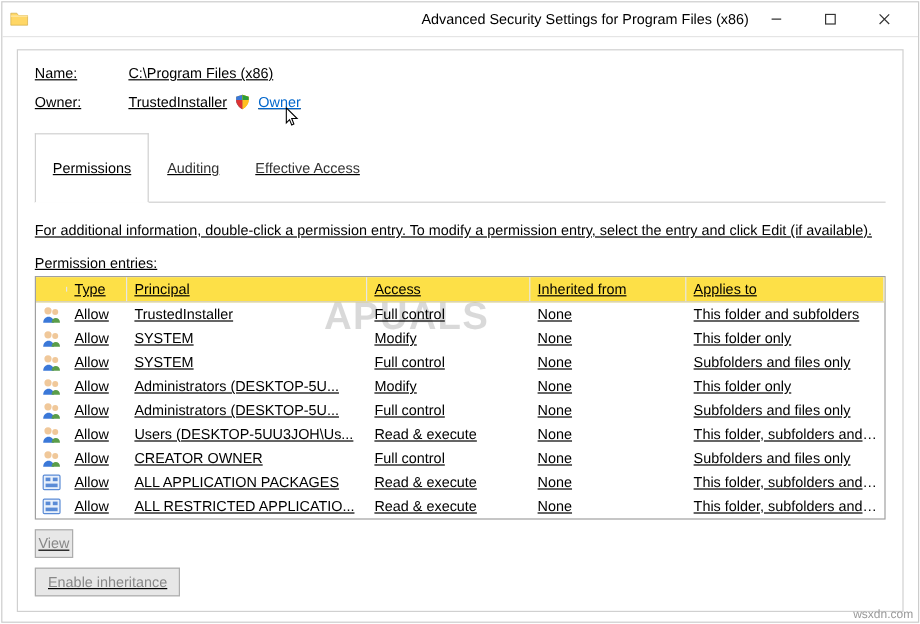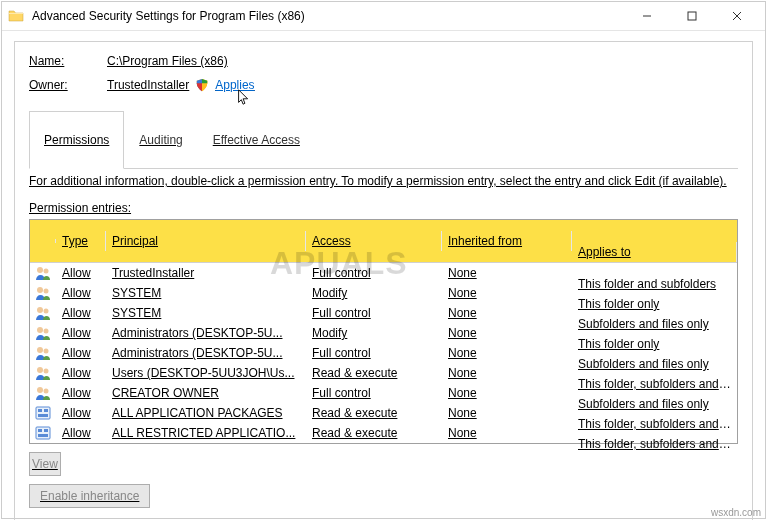--- a/index.html
+++ b/index.html
@@ -9,52 +9,52 @@
     font-size: 12px;
     background: #fff;
     color: #000;
     width: 767px;
     height: 520px;
     overflow: hidden;
   }
   .window { border: 1px solid #ccc; width: 765px; height: 518px; margin: 1px; display: flex; flex-direction: column; background:#fff; }
   .titlebar { display: flex; align-items: center; height: 30px; padding: 0 6px; border-bottom: 1px solid #e5e5e5; }
   .titlebar .folder-icon { width: 16px; height: 16px; margin-right: 8px; }
-  .titlebar .title { flex: 1; font-size: 12px; }
+  .titlebar .title { flex: 1; font-size: 12px; text-align: right; }
   .win-controls { display: flex; }
   .win-controls div { width: 45px; height: 28px; display:flex; align-items:center; justify-content:center; }
   .win-controls svg { width: 10px; height: 10px; stroke:#333; stroke-width:1; fill:none; }
 
   .content-frame { border: 1px solid #d0d0d0; margin: 10px 12px 6px 12px; padding: 10px 14px 12px 14px; flex:1; display:flex; flex-direction:column;text-decoration:underline; }
 
   .info-row { display:flex; margin-bottom: 6px; line-height: 18px; }
   .info-label { width: 78px; }
   .info-value { display:flex; align-items:center; gap:6px; }
   .shield-icon { width:14px; height:14px; }
   .change-link { color:#0066cc; text-decoration: underline; cursor: pointer; }
   .cursor-svg { width:18px; height:18px; margin-left:-12px; margin-top:8px; }
 
   .tabs { display:flex; margin-top: 10px; border-bottom: 1px solid #d0d0d0; }
   .tab { padding: 21px 14px; border: 1px solid transparent; border-bottom: none; cursor:pointer; position:relative; top:1px; }
   .tab.active { border-color:#d0d0d0; background:#fff; border-bottom:1px solid #fff; }
   .tab:not(.active) { color:#333; }
 
-  .instructions { margin: 4px 0 8px 0; line-height:16px; }
+  .instructions { margin: 15px 0 8px 0; line-height:16px; }
   .subheading { margin: 4px 0 4px 0; }
 
   .grid-wrap { border:1px solid #a0a0a0; }
   .grid-header, .grid-row { display:flex; align-items:center; }
   .grid-header { border-bottom:1px solid #d0d0d0; background:#fde047;align-items:center; }
   .grid-header div, .grid-row div { padding: 3px 6px; white-space:nowrap; overflow:hidden; text-overflow:ellipsis; }
   .col-icon { width:26px; padding:2px 4px !important; display:flex; align-items:center; justify-content:center; }
   .col-type { width:50px; }
   .col-principal { width:200px; }
   .col-access { width:136px; }
   .col-inherited { width:130px; }
-  .col-applies { flex:1;margin-top:22px; }
+  .col-applies { flex:1; }
   .grid-header div { border-right:1px solid #e6e6e6; }
   .grid-header .col-icon { border-right:1px solid #e6e6e6; }
   .grid-row { height:20px; }
   .row-icon { width:16px; height:16px; }
 
   .btn-row { display:flex; gap:8px; margin-top:8px; }
   .btn { border:1px solid #adadad; background:#e1e1e1; padding:4px 10px; cursor:pointer; display:inline-flex; align-items:center; gap:4px; font-size:12px; }
   .btn.disabled { color:#888; background:#e7e7e7; cursor:default; }
   .btn.small { padding:4px 2px; }
   .btn.primary { border-color:#0078d7; }
@@ -137,21 +137,21 @@
     </div>
 
     <div class="info-row">
       <div class="info-label">Owner:</div>
       <div class="info-value">
         <span>TrustedInstaller</span>
         <svg class="shield-icon">
             <use href="#sym-shield"></use>
           </svg>
         <span style="position:relative; display:inline-block;">
-          <a class="change-link">Applies</a>
+          <a class="change-link">Owner</a>
           <svg class="cursor-svg" style="position:absolute; left:32px; top:4px;">
               <use href="#sym-cursor"></use>
             </svg>
         </span>
       </div>
     </div>
 
     <div class="tabs">
       <div class="tab active">Permissions</div>
       <div class="tab">Auditing</div>

